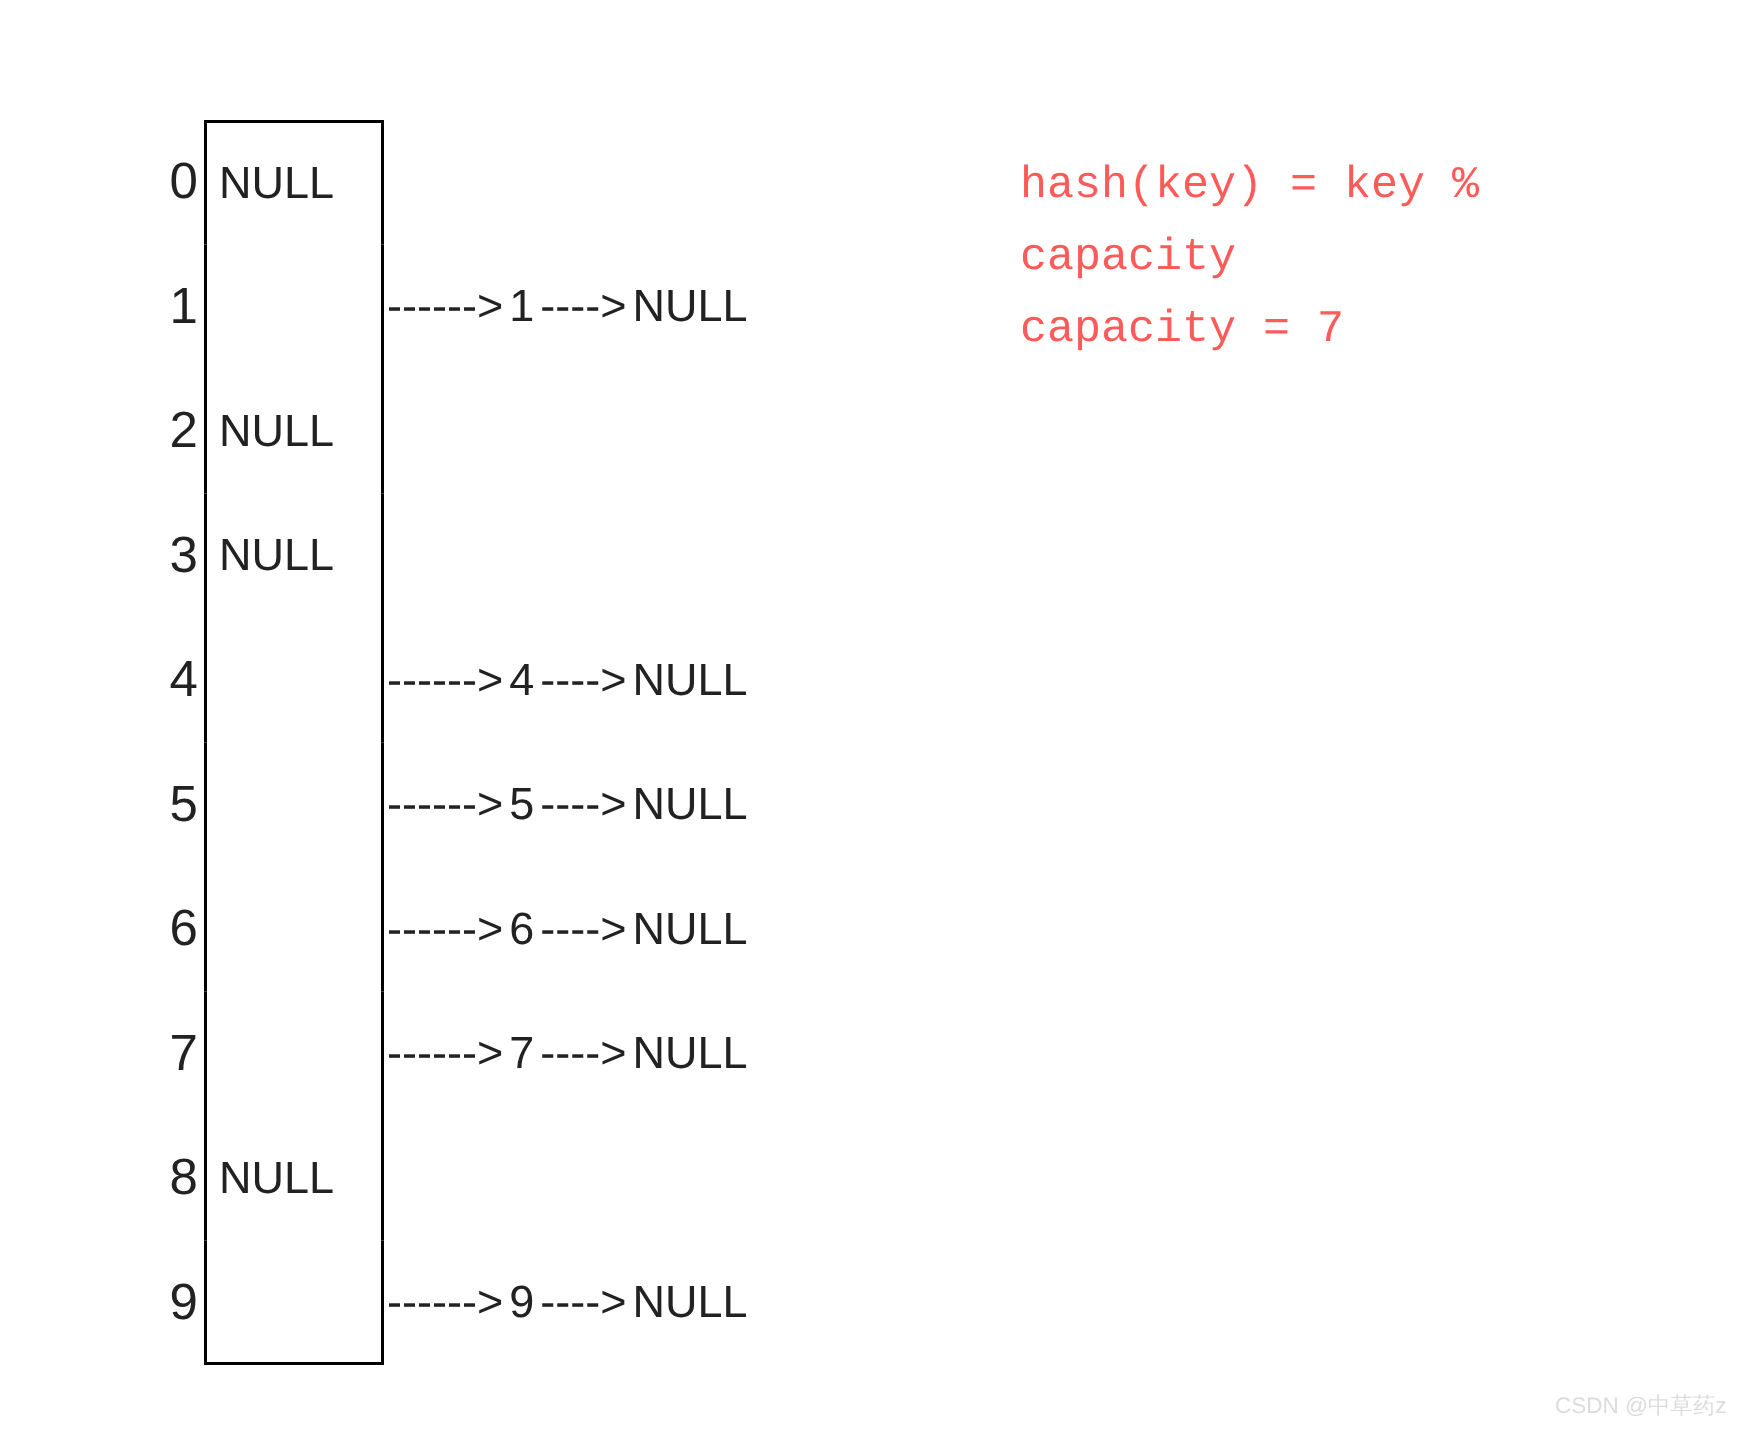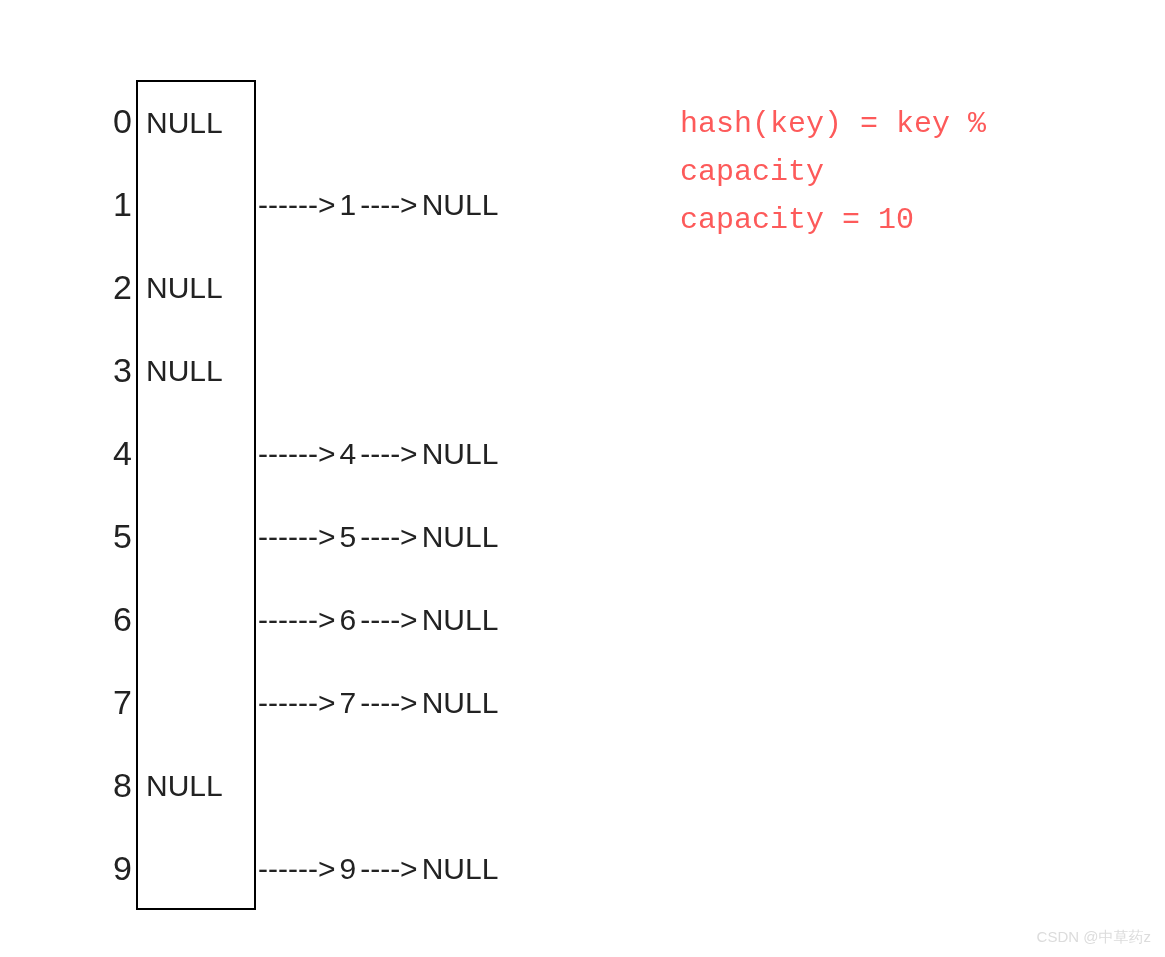--- a/index.html
+++ b/index.html
@@ -146,15 +146,15 @@
       <span class="seg">------&gt;</span>
       <span class="seg">9</span>
       <span class="seg">----&gt;</span>
       <span class="seg">NULL</span>
     </div>
   </div>
 </div>
 
 <div class="formula"><span>hash(key) = key %</span>
 <span>capacity</span>
-<span>capacity = 10</span></div>
+<span>capacity = 7</span></div>
 
 <div class="watermark">CSDN @中草药z</div>
 
 </body></html>

